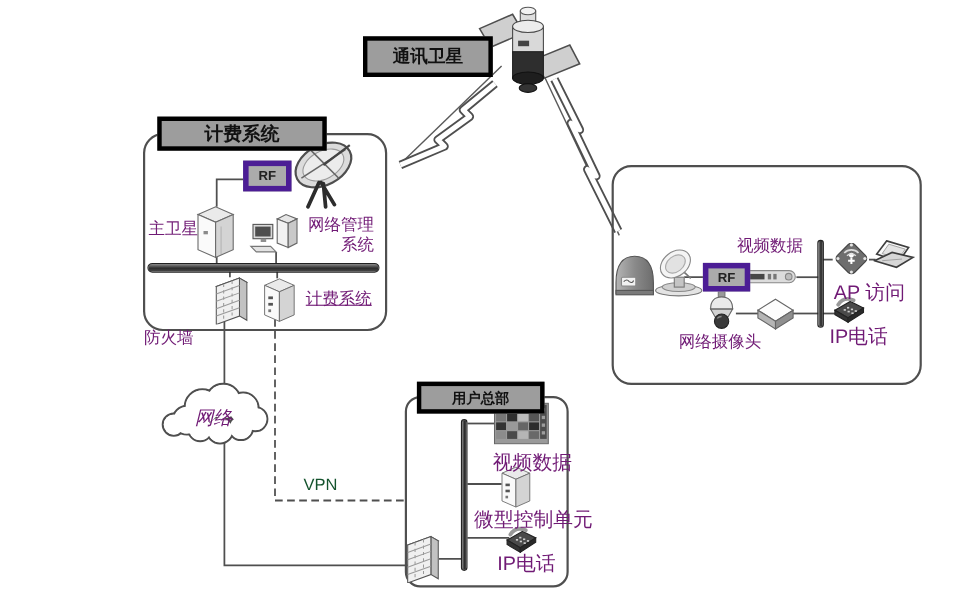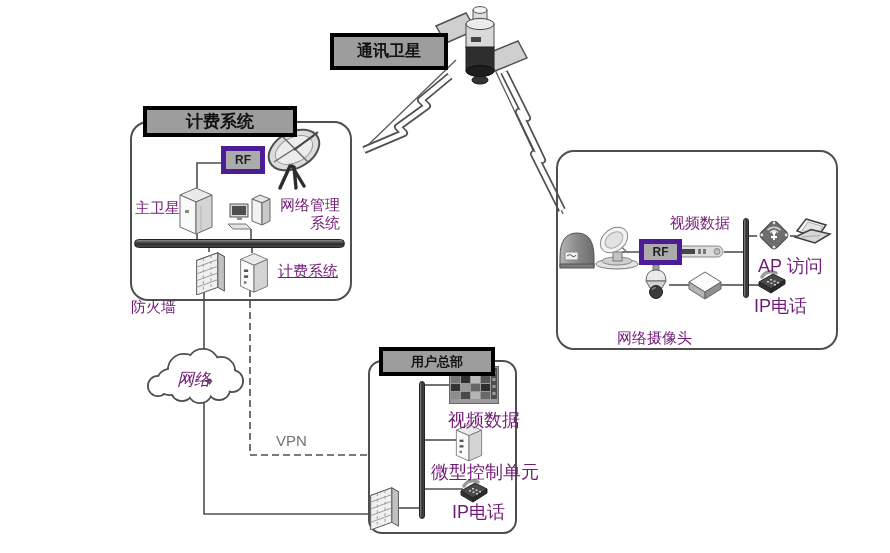--- a/index.html
+++ b/index.html
@@ -193,21 +193,21 @@
     <rect x="7" y="29" width="5" height="3" fill="#555"></rect>
     <rect x="7" y="36" width="3" height="3" fill="#777"></rect>
   </svg>
   <div class="lbl" style="left:278px;top:262px;text-decoration:underline;">
     <span>计费系统</span>
   </div>
 
   <div class="lbl" style="left:177px;top:368px;font-size:17px;z-index:4;font-style:italic;">
     <span>网络</span>
   </div>
-  <div class="lbl" style="left:276px;top:432px;color:#737373;">
+  <div class="lbl" style="left:276px;top:432px;color:#14532d;">
     <span>VPN</span>
   </div>
 
   <div class="group-box" style="left:368px;top:360px;width:145px;height:170px;border-radius:14px;"></div>
   <div class="titlebox" style="left:379px;top:347px;width:108px;height:21px;font-size:13px;">
     <span>用户总部</span>
   </div>
 
   <div class="bus-v" style="left:419px;top:381px;height:138px;"></div>
 
@@ -367,21 +367,21 @@
     <span>IP电话</span>
   </div>
 
   <svg class="node" style="left:642px;top:265px;" width="28" height="36" viewBox="0 0 28 36">
     <rect x="11" y="0" width="6" height="5" fill="#9a9a9a" stroke="#777"></rect>
     <path d="M4,16 Q4,5 14,5 Q24,5 24,16 Z" fill="#eaeaea" stroke="#666"></path>
     <polygon points="4,16 24,16 20,23 8,23" fill="#d2d2d2" stroke="#666"></polygon>
     <circle cx="14" cy="27" r="6.5" fill="#3a3a3a" stroke="#222"></circle>
     <path d="M10,24.5 a5,5 0 0 1 4,-1.8" stroke="#8a8a8a" stroke-width="1.2" fill="none"></path>
   </svg>
-  <div class="lbl" style="left:617px;top:301px;margin-top:28px;">
+  <div class="lbl" style="left:617px;top:301px;">
     <span>网络摄像头</span>
   </div>
 
   <svg class="node" style="left:688px;top:271px;" width="34" height="30" viewBox="0 0 34 30">
     <polygon points="17,1 33,11 17,21 1,11" fill="#fdfdfd" stroke="#666"></polygon>
     <polygon points="1,11 17,21 17,28 1,18" fill="#b5b5b5" stroke="#666"></polygon>
     <polygon points="33,11 17,21 17,28 33,18" fill="#8f8f8f" stroke="#666"></polygon>
   </svg>
 
 </div>

